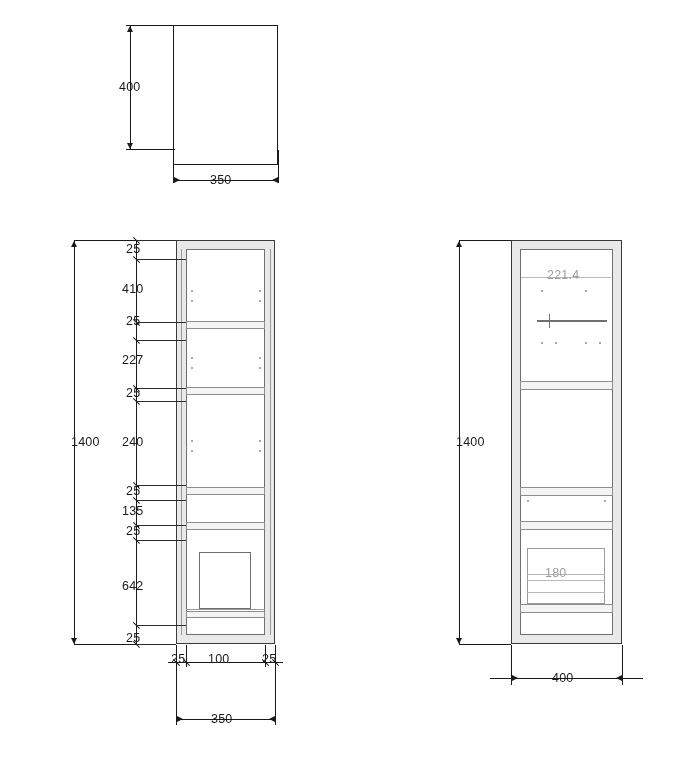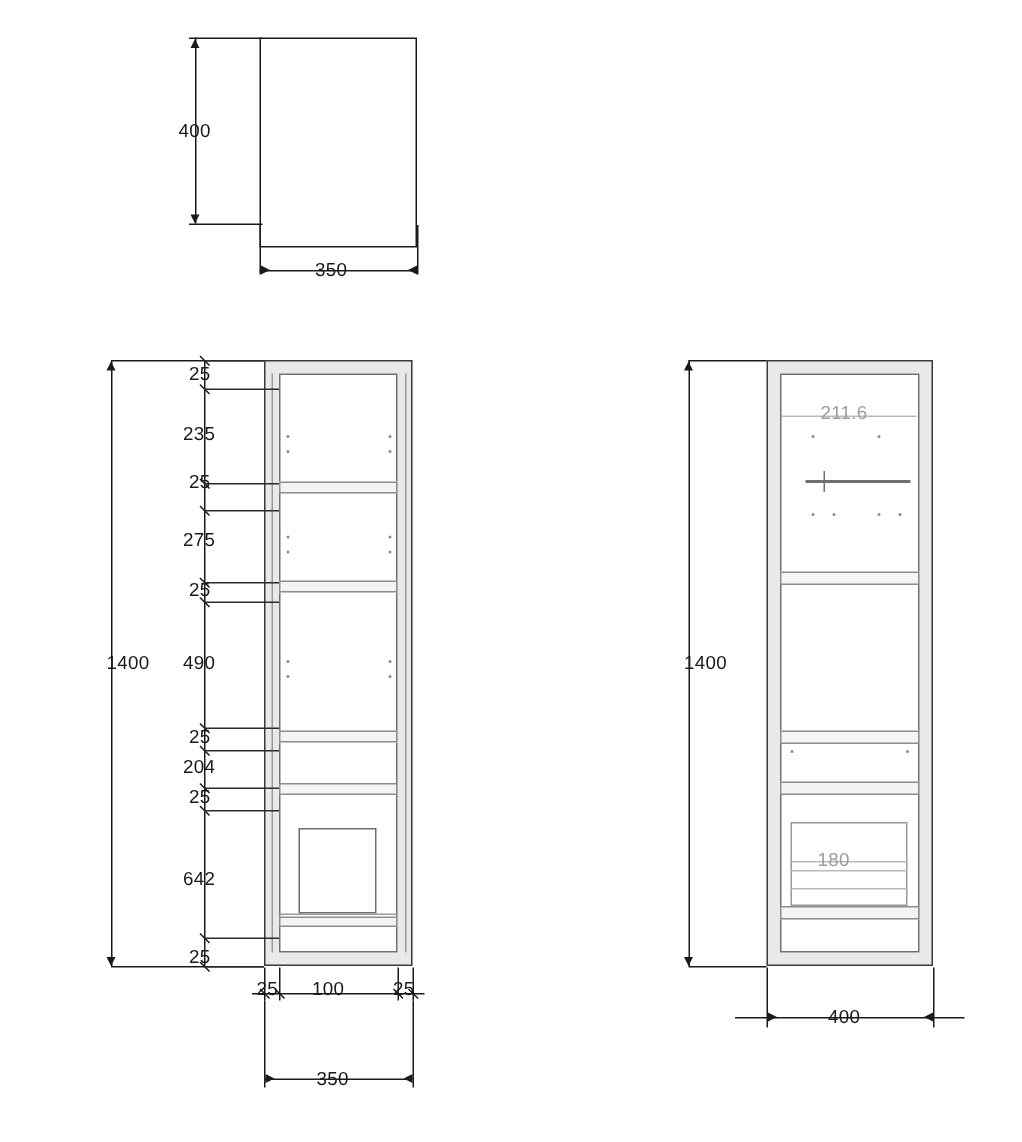--- a/index.html
+++ b/index.html
@@ -165,27 +165,27 @@
   <div class="ln h thin" style="left:136px; top:388px; width:50px;"></div>
   <div class="ln h thin" style="left:136px; top:401px; width:50px;"></div>
   <div class="ln h thin" style="left:136px; top:485px; width:50px;"></div>
   <div class="ln h thin" style="left:136px; top:500px; width:50px;"></div>
   <div class="ln h thin" style="left:136px; top:525px; width:50px;"></div>
   <div class="ln h thin" style="left:136px; top:540px; width:50px;"></div>
   <div class="ln h thin" style="left:136px; top:625px; width:50px;"></div>
   <div class="ln h thin" style="left:136px; top:644px; width:40px;"></div>
 
   <div class="dim-txt" style="left:126px; top:242px;">25</div>
-  <div class="dim-txt" style="left:122px; top:282px;">235</div>
+  <div class="dim-txt" style="left:122px; top:282px;">410</div>
   <div class="dim-txt" style="left:126px; top:314px;">25</div>
-  <div class="dim-txt" style="left:122px; top:353px;">275</div>
+  <div class="dim-txt" style="left:122px; top:353px;">227</div>
   <div class="dim-txt" style="left:126px; top:386px;">25</div>
-  <div class="dim-txt" style="left:122px; top:435px;">490</div>
+  <div class="dim-txt" style="left:122px; top:435px;">240</div>
   <div class="dim-txt" style="left:126px; top:484px;">25</div>
-  <div class="dim-txt" style="left:122px; top:504px;">204</div>
+  <div class="dim-txt" style="left:122px; top:504px;">135</div>
   <div class="dim-txt" style="left:126px; top:524px;">25</div>
   <div class="dim-txt" style="left:122px; top:579px;">642</div>
   <div class="dim-txt" style="left:126px; top:631px;">25</div>
 
   <div class="ln v" style="left:176px; top:645px; height:22px;"></div>
   <div class="ln v" style="left:186px; top:645px; height:22px;"></div>
   <div class="ln v" style="left:265px; top:645px; height:22px;"></div>
   <div class="ln v" style="left:275px; top:645px; height:22px;"></div>
   <div class="ln h" style="left:168px; top:662px; width:115px;"></div>
   <div class="tick" style="left:172px; top:662px;"></div>
@@ -221,21 +221,21 @@
   <div class="dot" style="left:585px; top:342px;"></div>
   <div class="dot" style="left:599px; top:342px;"></div>
   <div class="dot" style="left:527px; top:500px;"></div>
   <div class="dot" style="left:604px; top:500px;"></div>
 
   <div class="box grey" style="left:527px; top:548px; width:78px; height:56px;"></div>
   <div class="ln h lgrey" style="left:527px; top:580px; width:78px;"></div>
   <div class="ln h lgrey" style="left:527px; top:592px; width:78px;"></div>
 
   <div class="ln h lgrey" style="left:521px; top:277px; width:90px;"></div>
-  <div class="dim-txt grey" style="left:547px; top:268px;">211.6</div>
+  <div class="dim-txt grey" style="left:547px; top:268px;">221.4</div>
 
   <div class="ln h lgrey" style="left:527px; top:574px; width:78px;"></div>
   <div class="dim-txt grey" style="left:545px; top:566px;">180</div>
 
   <div class="ln v" style="left:459px; top:240px; height:404px;"></div>
   <div class="ln h" style="left:459px; top:240px; width:52px;"></div>
   <div class="ln h" style="left:459px; top:644px; width:52px;"></div>
   <div class="arrowU" style="left:456px; top:241px;"></div>
   <div class="arrowD" style="left:456px; top:638px;"></div>
   <div class="dim-txt" style="left:456px; top:435px;">1400</div>

